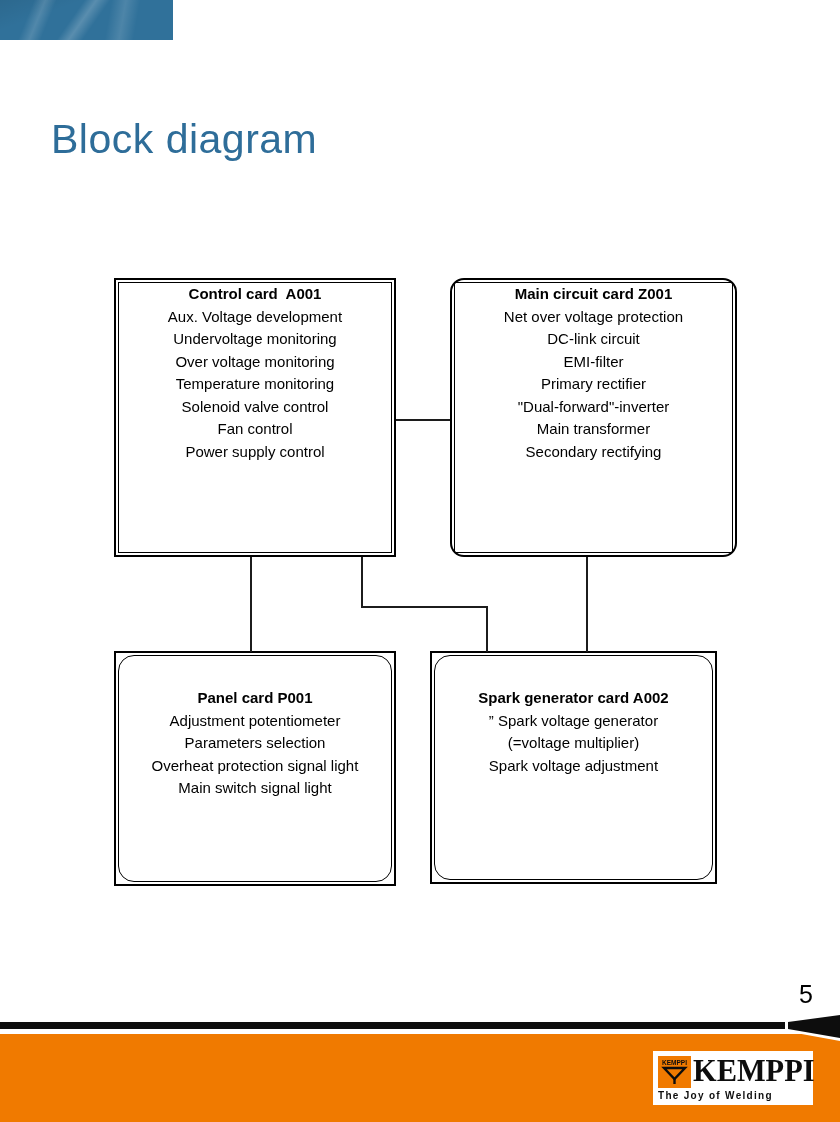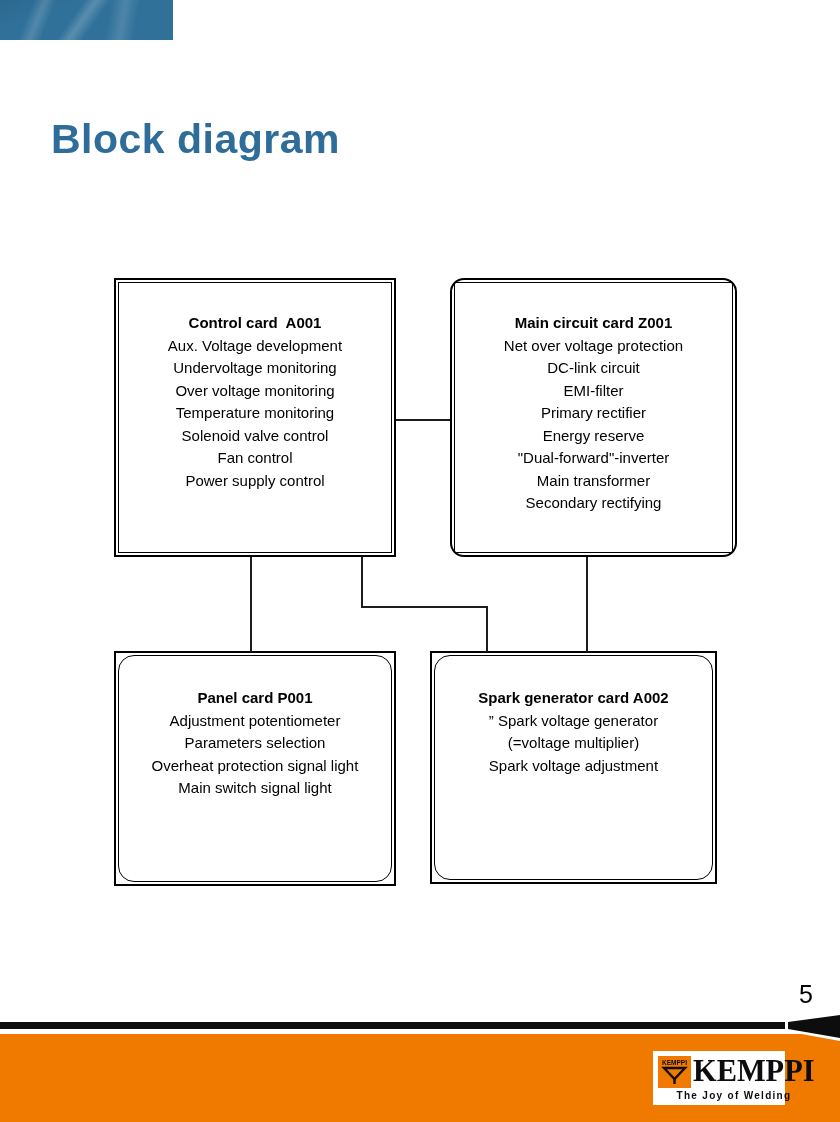--- a/index.html
+++ b/index.html
@@ -19,32 +19,32 @@
       linear-gradient(112deg, rgba(255,255,255,0) 18%, rgba(255,255,255,0.16) 24%, rgba(255,255,255,0) 30%),
       linear-gradient(125deg, rgba(255,255,255,0) 42%, rgba(255,255,255,0.20) 48%, rgba(255,255,255,0) 55%),
       linear-gradient(100deg, rgba(255,255,255,0) 62%, rgba(255,255,255,0.14) 70%, rgba(255,255,255,0) 78%),
       linear-gradient(160deg, rgba(0,0,0,0.08) 0%, rgba(0,0,0,0) 30%),
       #30719a;
   }
 
   
   .page-title {
     position: absolute; left: 51px; top: 116px;
-    font-size: 41px; font-weight: 700; color: #2e6d99;
+    font-size: 41px; font-weight: 400; color: #2e6d99;
     letter-spacing: 0.5px; white-space: nowrap;
   }
 
   
   .dbox {
     position: absolute; box-sizing: border-box;
     border: 2px solid #000; background: #fff; padding: 2px;
   }
   .dbox-inner {
     border: 1.5px solid #000; height: 100%; box-sizing: border-box;
-    text-align: center; padding-top: 29px;
+    text-align: center; 
   }
   .box-title {
     font-size: 15px; font-weight: bold; line-height: 22.5px;
     white-space: pre; color: #000;
   }
   .box-line { font-size: 15px; line-height: 22.5px; white-space: pre; color: #000; }
 
   #box-control      { left: 114px; top: 278px; width: 282px; height: 279px; }
   #box-maincircuit  { left: 450px; top: 278px; width: 287px; height: 279px; border-radius: 14px; }
   #box-panel        { left: 114px; top: 651px; width: 282px; height: 235px; }
@@ -72,23 +72,22 @@
     background: #f07a00;
   }
   .footer-bar {
     position: absolute; left: 0; top: 1022px; width: 840px; height: 7px;
     background: #0d0d0d;
   }
   .footer-wedge { position: absolute; left: 760px; top: 1005px; width: 80px; height: 40px; }
 
   
   .kemppi-logo {
-    position: absolute; left: 653px; top: 1051px; width: 132px; height: 54px;
+    position: absolute; left: 653px; top: 1051px; width: 160px; height: 54px;
     background: #ffffff;
-    text-align: center;
   }
   .kemppi-badge {
     position: absolute; left: 5px; top: 5px; width: 33px; height: 32px;
     background: #f07a00;
   }
   .kemppi-badge svg { display: block; }
   .kemppi-wordmark {
     position: absolute; left: 40px; top: 1px; width: 118px;
     font-family: "Liberation Serif", serif; font-weight: 900;
     font-size: 31px; letter-spacing: 0px; color: #0d0d0d;
@@ -126,21 +125,20 @@
   </div>
 
   <div class="dbox" id="box-maincircuit">
     <div class="dbox-inner">
       <div class="box-title">Main circuit card Z001</div>
       <div>
           <div class="box-line">Net over voltage protection</div>
           <div class="box-line">DC-link circuit</div>
           <div class="box-line">EMI-filter</div>
           <div class="box-line">Primary rectifier</div>
-          <div class="box-line">Energy reserve</div>
           <div class="box-line">"Dual-forward"-inverter</div>
           <div class="box-line">Main transformer</div>
           <div class="box-line">Secondary rectifying</div>
         </div>
     </div>
   </div>
 
   <div class="dbox" id="box-panel">
     <div class="dbox-inner">
       <div class="box-title">Panel card P001</div>

